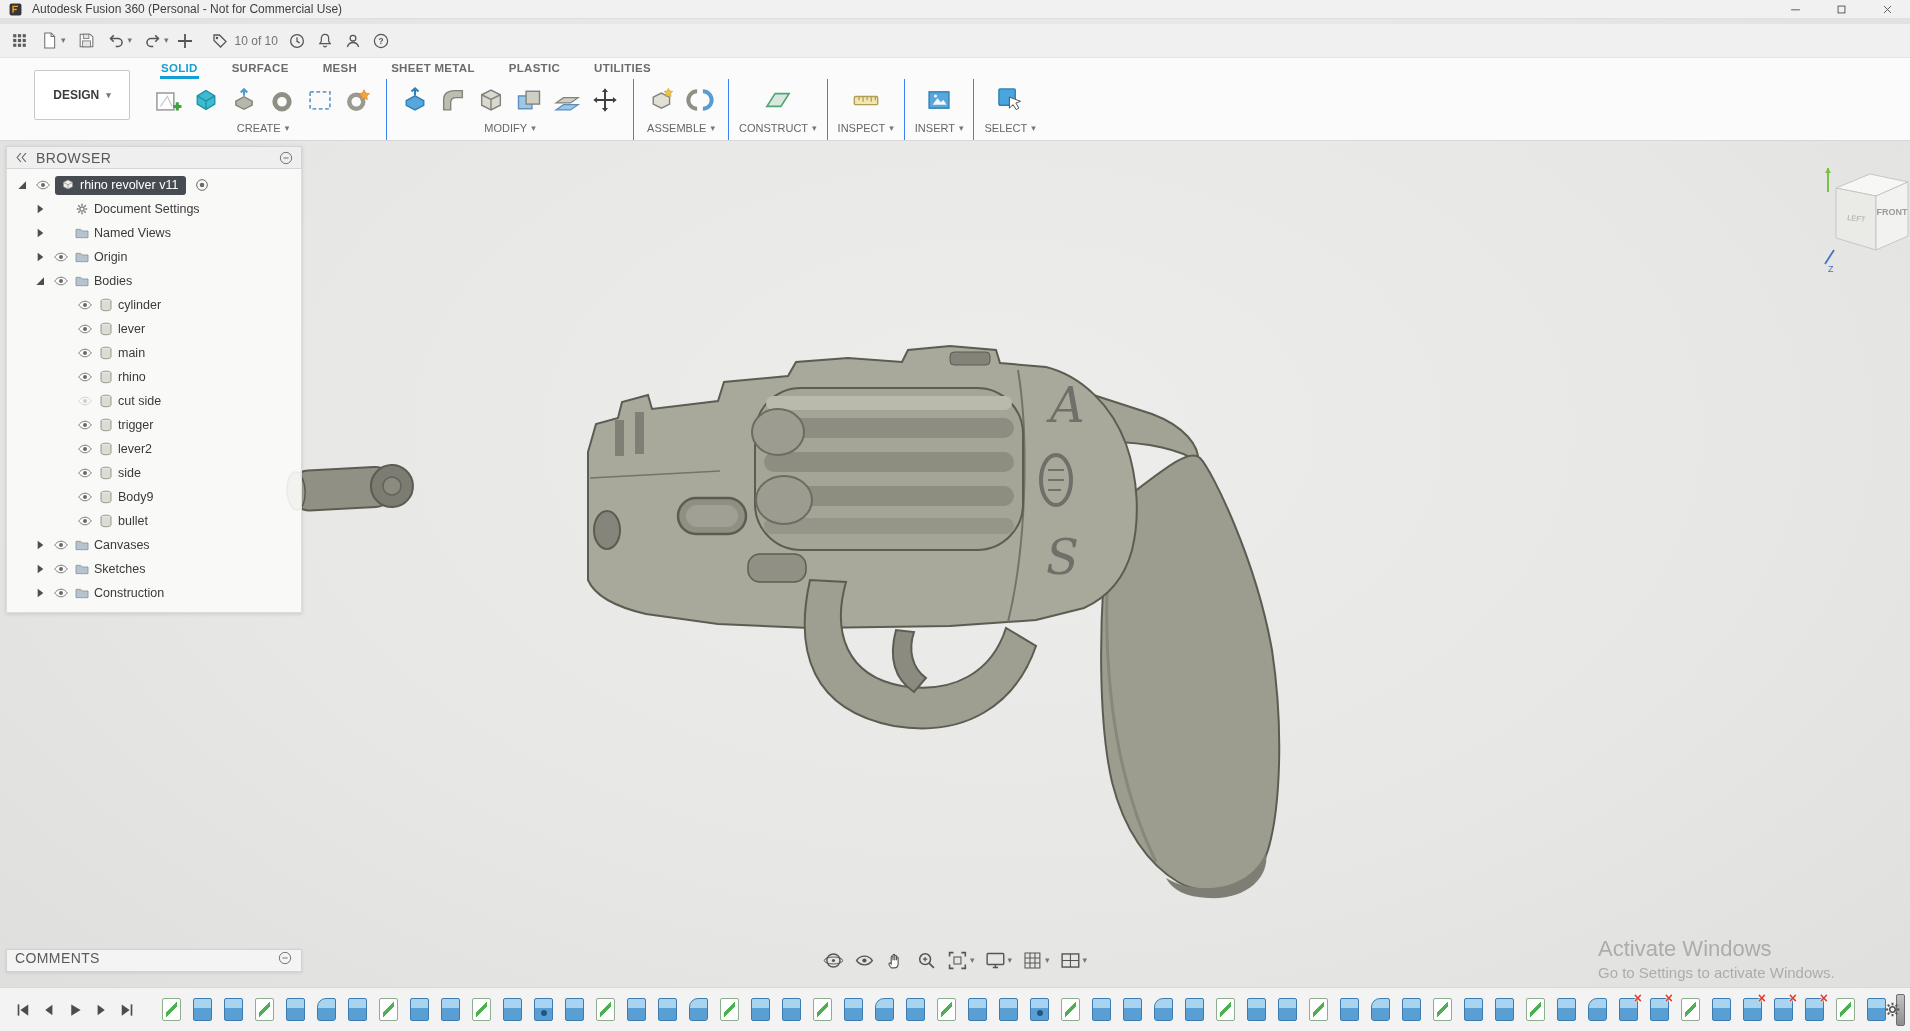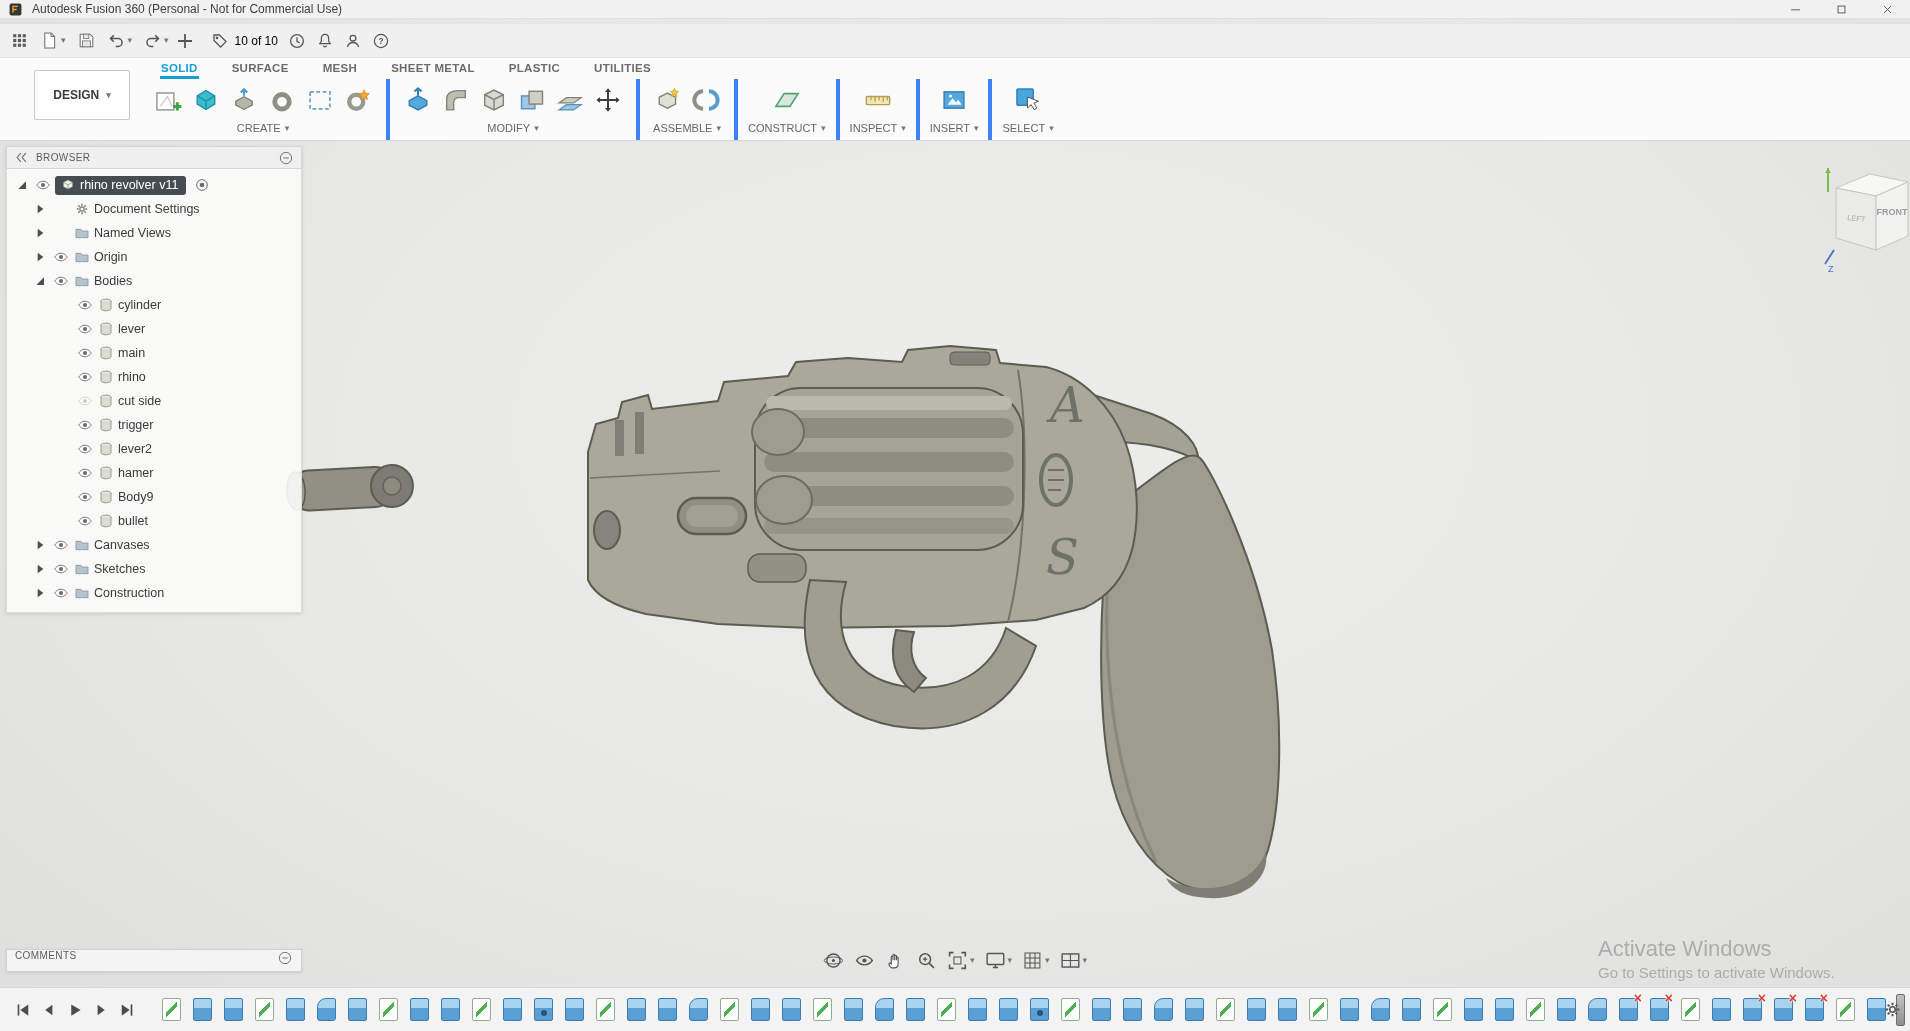--- a/index.html
+++ b/index.html
@@ -23,41 +23,41 @@
 .qa-btn{height:26px;display:flex;align-items:center;padding:3px 4px;gap:2px}
 .qa-btn .g{width:19px;height:19px;display:block}
 .caret{font-size:9px;color:#777;line-height:1}
 .doc-tab{position:relative;flex:1;height:29px;margin:4px 8px 0 36px;background:#fafafa;border:1px solid #dcdcdc;border-bottom:none;border-radius:4px 4px 0 0;display:flex;align-items:center;justify-content:center;gap:8px}
 .doc-ico{width:17px;height:17px}
 .doc-title{font-size:12.5px;color:#454545}
 .doc-close{position:absolute;right:9px;top:6px;width:16px;height:16px}
 .newtab{width:24px;height:24px;margin-right:14px}
 .tab-right{display:flex;align-items:center;gap:10px;padding-right:14px}
 .tr-ico{width:18px;height:18px;display:block}
-.counter{font-size:12px;color:#000000;margin-left:-4px;white-space:nowrap}
+.counter{font-size:12px;color:#737373;margin-left:-4px;white-space:nowrap}
 
 
 .toolbar{position:absolute;top:58px;left:0;right:0;height:83px;background:#fbfbfb;border-bottom:1px solid #d7d7d7;z-index:58}
 .design-dd{position:absolute;left:34px;top:12px;width:96px;height:50px;background:#fff;border:1px solid #c9c9c9;border-radius:2px;display:flex;align-items:center;justify-content:center;gap:7px;font-size:12px;font-weight:bold;color:#3c3c3c}
 .tb-main{position:absolute;left:140px;top:0;right:0;height:100%}
 .tb-tabs{display:flex;align-items:flex-end;height:21px;padding-left:20px;gap:32px}
 .tb-tab{font-size:11.5px;font-weight:bold;color:#6b6b6b;letter-spacing:.3px;padding:0 1px 2px;border-bottom:3px solid transparent}
 .tb-tab.active{color:#129fd4;border-bottom-color:#129fd4}
 .tb-groups{display:flex;height:61px}
-.tb-group{display:flex;flex-direction:column;align-items:center;padding:0 10px;border-right:4px solid #3b82f6}
+.tb-group{display:flex;flex-direction:column;align-items:center;padding:0 10px;border-right:1px solid #3b82f6}
 .tb-group:last-child{border-right:none}
 .tb-icons{display:flex;align-items:center;height:42px;gap:2px}
 .tb-icon{width:36px;height:36px;padding:4px}
 .tb-icon svg{width:100%;height:100%}
 .tb-label{font-size:11px;color:#666;display:flex;align-items:center;gap:4px;margin-top:1px}
 
 
 .browser{position:absolute;left:6px;top:146px;width:296px;z-index:40;box-shadow:0 1px 4px rgba(0,0,0,.13)}
 .panel-head{height:23px;background:#efefef;border:1px solid #d5d5d5;display:flex;align-items:center;padding:0 7px;gap:7px}
-.hd-label{font-size:10px;letter-spacing:.4px;color:#5a5a5a}
+.hd-label{font-size:14px;letter-spacing:.4px;color:#5a5a5a}
 .ph-g{width:15px;height:15px;display:block}
 .ph-min{margin-left:auto;width:16px;height:16px}
 .browser-body{background:rgba(251,251,250,.9);border:1px solid #dcdcdc;border-top:none;padding:4px 0 7px}
 .br-row{display:flex;align-items:center;height:24px;gap:3px;padding-right:4px;font-size:12.5px}
 .br-row.depth-0{padding-left:6px}
 .br-row.depth-1{padding-left:24px}
 .br-row.depth-2{padding-left:48px}
 .br-cell{width:18px;height:16px;flex:0 0 auto}
 .br-cell svg{width:100%;height:100%}
 .br-eye.off{opacity:.3}
@@ -700,21 +700,21 @@
               <path d="M2.5 12S6.5 6.3 12 6.3 21.5 12 21.5 12 17.5 17.7 12 17.7 2.5 12 2.5 12z" fill="#fdfdfd" stroke="#6a6a6a" stroke-width="1.4"></path>
               <circle cx="12" cy="12" r="3" fill="#6a6a6a"></circle>
             </svg>
           </span>
           <span class="br-cell br-type">
             <svg viewBox="0 0 24 24" width="100%" height="100%">
               <ellipse cx="12" cy="6.5" rx="7.5" ry="3.2" fill="#e9e9e2" stroke="#84847a" stroke-width="1.2"></ellipse>
               <path d="M4.5 6.5v11c0 1.8 3.4 3.2 7.5 3.2s7.5-1.4 7.5-3.2v-11" fill="#dcdcd3" stroke="#84847a" stroke-width="1.2"></path>
             </svg>
           </span>
-          <span class="br-label">hamer</span>
+          <span class="br-label">side</span>
         </div>
         <div class="br-row depth-2">
           <span class="br-cell br-arrow"></span>
           <span class="br-cell br-eye">
             <svg viewBox="0 0 24 24" width="100%" height="100%">
               <path d="M2.5 12S6.5 6.3 12 6.3 21.5 12 21.5 12 17.5 17.7 12 17.7 2.5 12 2.5 12z" fill="#fdfdfd" stroke="#6a6a6a" stroke-width="1.4"></path>
               <circle cx="12" cy="12" r="3" fill="#6a6a6a"></circle>
             </svg>
           </span>
           <span class="br-cell br-type">

